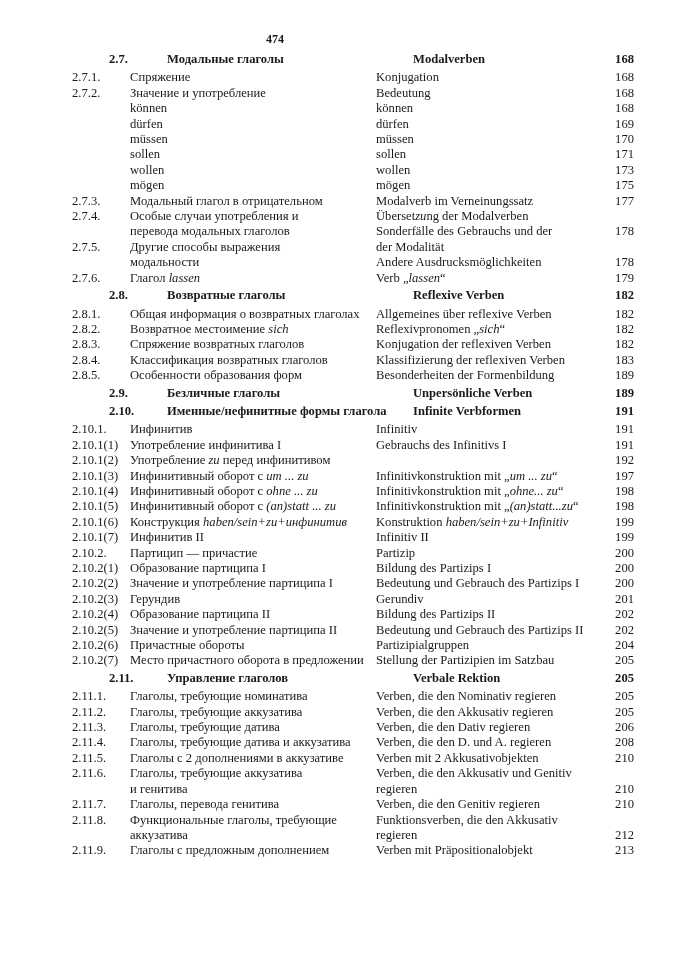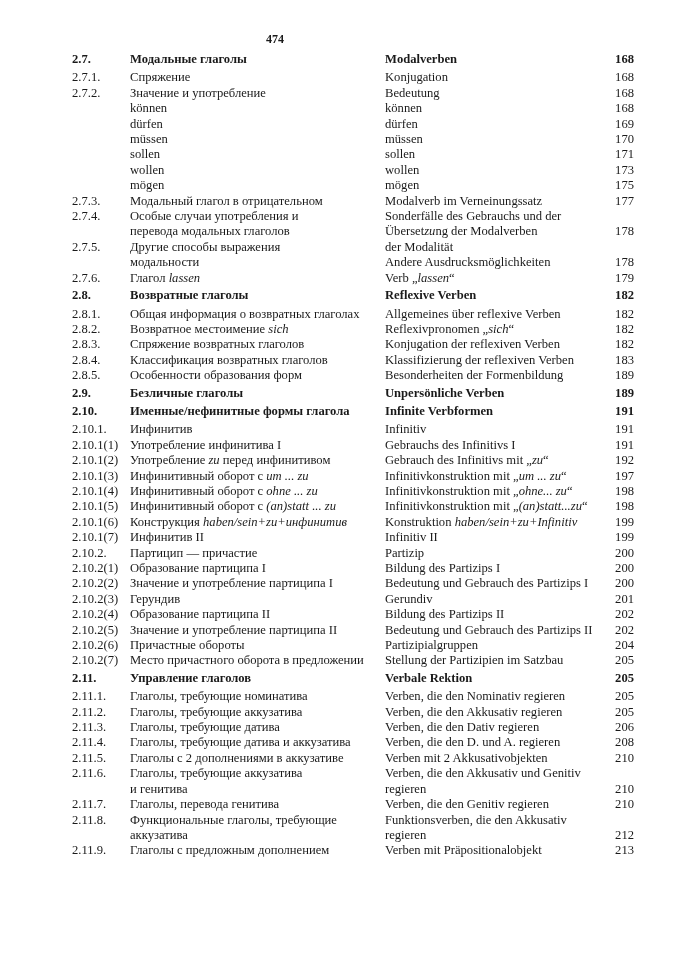--- a/index.html
+++ b/index.html
@@ -4,24 +4,24 @@
 <style>
   html, body { margin: 0; padding: 0; background: #ffffff; }
   body { width: 684px; height: 970px; position: relative; overflow: hidden;
          font-family: "Liberation Serif", "DejaVu Serif", serif; color: #1a1a1a; }
   .page-num { position: absolute; top: 32px; left: 0; width: 550px; text-align: center;
               font-size: 12px; font-weight: bold; }
   .toc { position: absolute; top: 50px; left: 72px; width: 562px; }
   .row { position: relative; font-size: 12.6px; line-height: 15.4px; }
   .row .num { position: absolute; left: 0; top: 0; }
   .row .ru { margin-left: 58px; width: 250px; display: inline-block; vertical-align: top; white-space: nowrap; }
-  .row .de { position: absolute; left: 313px; top: 0; width: 232px; white-space: nowrap; }
+  .row .de { position: absolute; left: 304px; top: 0; width: 232px; white-space: nowrap; }
   .row .pg { position: absolute; right: 0; bottom: 0; }
   .row.bold { font-weight: bold; }
-  .row.sec { margin-top: 2px; margin-bottom: 3px; }
+  .row.sec { margin-top: 2px; margin-bottom: 3px; margin-left: 37px; }
   .row.tall .de { white-space: normal; }
   .ru .line, .de .line { display: block; }
   i { font-style: italic; }
 </style>
 </head>
 <body>
 
 <div class="page-num">474</div>
 <div class="toc" id="toc">
     <div class="row bold sec"><span class="num">2.7.</span><span class="ru"><span class="line">Модальные глаголы</span></span><span class="de">
@@ -49,22 +49,22 @@
         <span class="line">wollen</span>
       </span><span class="pg">173</span></div>
     <div class="row"><span class="num"></span><span class="ru"><span class="line">mögen</span></span><span class="de">
         <span class="line">mögen</span>
       </span><span class="pg">175</span></div>
     <div class="row tall"><span class="num">2.7.3.</span><span class="ru"><span class="line">Модальный глагол в отрицательном</span></span><span class="de">
         <span class="line">Modalverb im Verneinungssatz</span>
         <span class="line"></span>
       </span><span class="pg" style="bottom: auto; top: 0px;">177</span></div>
     <div class="row tall"><span class="num">2.7.4.</span><span class="ru"><span class="line">Особые случаи употребления и</span><span class="line">перевода модальных глаголов</span></span><span class="de">
+        <span class="line">Überset<i>zu</i>ng der Modalverben</span>
         <span class="line">Sonderfälle des Gebrauchs und der</span>
-        <span class="line">Überset<i>zu</i>ng der Modalverben</span>
       </span><span class="pg">178</span></div>
     <div class="row tall"><span class="num">2.7.5.</span><span class="ru"><span class="line">Другие способы выражения</span><span class="line">модальности</span></span><span class="de">
         <span class="line">der Modalität</span>
         <span class="line">Andere Ausdrucksmöglichkeiten</span>
       </span><span class="pg">178</span></div>
     <div class="row"><span class="num">2.7.6.</span><span class="ru"><span class="line">Глагол <i>lassen</i></span></span><span class="de">
         <span class="line">Verb „<i>lassen</i>“</span>
       </span><span class="pg">179</span></div>
     <div class="row bold sec"><span class="num">2.8.</span><span class="ru"><span class="line">Возвратные глаголы</span></span><span class="de">
         <span class="line">Reflexive Verben</span>
@@ -89,23 +89,21 @@
       </span><span class="pg">189</span></div>
     <div class="row bold sec"><span class="num">2.10.</span><span class="ru"><span class="line">Именные/нефинитные формы глагола</span></span><span class="de">
         <span class="line">Infinite Verbformen</span>
       </span><span class="pg">191</span></div>
     <div class="row"><span class="num">2.10.1.</span><span class="ru"><span class="line">Инфинитив</span></span><span class="de">
         <span class="line">Infinitiv</span>
       </span><span class="pg">191</span></div>
     <div class="row"><span class="num">2.10.1(1)</span><span class="ru"><span class="line">Употребление инфинитива I</span></span><span class="de">
         <span class="line">Gebrauchs des Infinitivs I</span>
       </span><span class="pg">191</span></div>
-    <div class="row"><span class="num">2.10.1(2)</span><span class="ru"><span class="line">Употребление <i>zu</i> перед инфинитивом</span></span><span class="de">
-        <span class="line">Gebrauch des Infinitivs mit „<i>zu</i>“</span>
-      </span><span class="pg">192</span></div>
+    <div class="row"><span class="num">2.10.1(2)</span><span class="ru"><span class="line">Употребление <i>zu</i> перед инфинитивом</span></span><span class="pg">192</span></div>
     <div class="row"><span class="num">2.10.1(3)</span><span class="ru"><span class="line">Инфинитивный оборот с <i>um ... zu</i></span></span><span class="de">
         <span class="line">Infinitivkonstruktion mit „<i>um ... zu</i>“</span>
       </span><span class="pg">197</span></div>
     <div class="row"><span class="num">2.10.1(4)</span><span class="ru"><span class="line">Инфинитивный оборот с <i>ohne ... zu</i></span></span><span class="de">
         <span class="line">Infinitivkonstruktion mit „<i>ohne... zu</i>“</span>
       </span><span class="pg">198</span></div>
     <div class="row"><span class="num">2.10.1(5)</span><span class="ru"><span class="line">Инфинитивный оборот с <i>(an)statt ... zu</i></span></span><span class="de">
         <span class="line">Infinitivkonstruktion mit „<i>(an)statt...zu</i>“</span>
       </span><span class="pg">198</span></div>
     <div class="row"><span class="num">2.10.1(6)</span><span class="ru"><span class="line">Конструкция <i>haben/sein+zu+инфинитив</i></span></span><span class="de">

